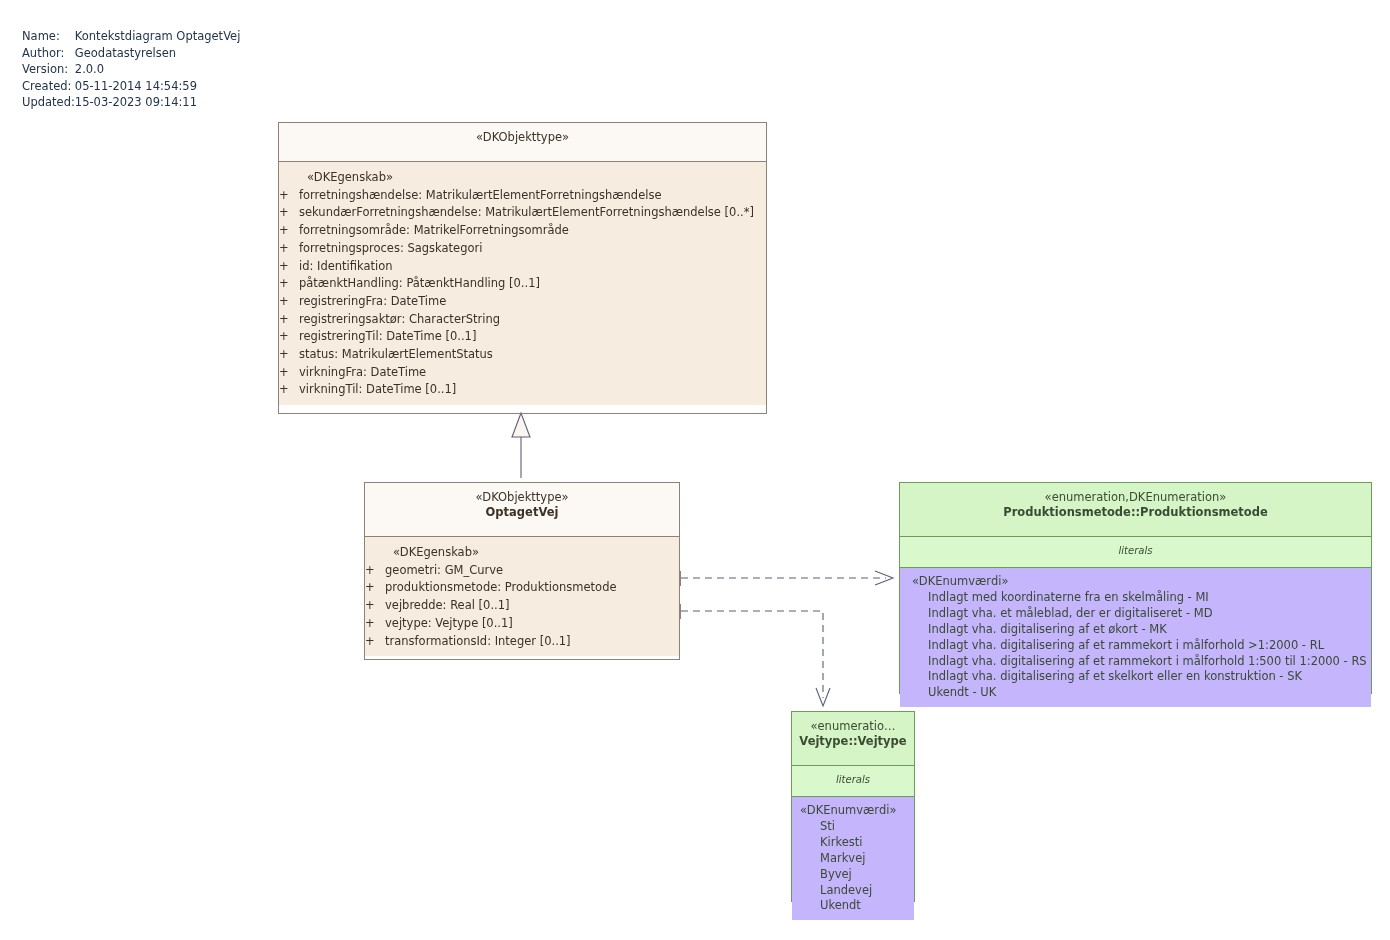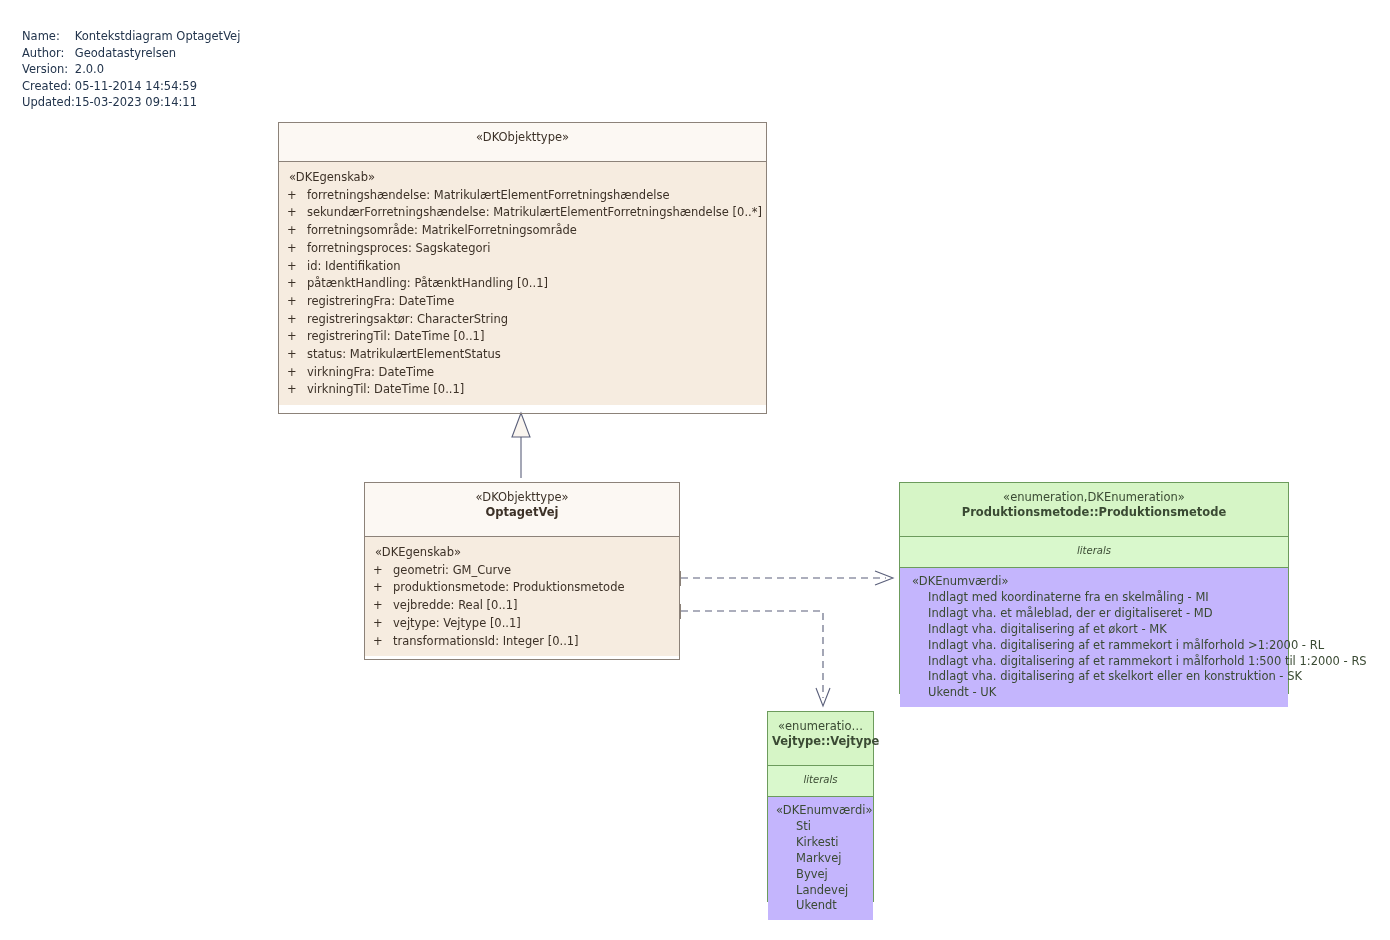--- a/index.html
+++ b/index.html
@@ -72,28 +72,27 @@
     padding: 6px 0 9px;
     border-bottom: 1px solid #6c9b5c;
     background: #d9f8cc;
   }
 
   
   .compart { padding: 7px 0 6px 0; }
   .kwd {
     font-size: 11.5px;
     line-height: 17.7px;
-    padding-left: 10px;
+    padding-left: 28px;
     white-space: nowrap;
   }
   .attr {
     font-size: 11.5px;
     line-height: 17.7px;
     white-space: nowrap;
-    padding-left: 8px;
   }
   .attr .vis {
     display: inline-block;
     width: 20px;
   }
   .lit {
     font-size: 11.5px;
     line-height: 15.9px;
     white-space: nowrap;
     padding-left: 28px;
@@ -210,41 +209,41 @@
     <div id="attrs-optagetvej">
         <div class="attr"><span class="vis">+</span><span>geometri: GM_Curve</span></div>
         <div class="attr"><span class="vis">+</span><span>produktionsmetode: Produktionsmetode</span></div>
         <div class="attr"><span class="vis">+</span><span>vejbredde: Real [0..1]</span></div>
         <div class="attr"><span class="vis">+</span><span>vejtype: Vejtype [0..1]</span></div>
         <div class="attr"><span class="vis">+</span><span>transformationsId: Integer [0..1]</span></div>
       </div>
   </div>
 </div>
 
-<div class="uml grn" id="box-produktionsmetode" style="left:899px; top:482px; width:390px; height:212px;">
+<div class="uml grn" id="box-produktionsmetode" style="left:899px; top:482px; width:473px; height:212px;">
   <div class="hdr">
     <div class="stereo">«enumeration,DKEnumeration»</div>
     <div class="cname">Produktionsmetode::Produktionsmetode</div>
   </div>
   <div class="litbar">literals</div>
   <div class="body" style="padding:6px 0 6px 0;">
     <div class="lit-kwd">«DKEnumværdi»</div>
     <div id="lits-produktionsmetode">
         <div class="lit">Indlagt med koordinaterne fra en skelmåling - MI</div>
         <div class="lit">Indlagt vha. et måleblad, der er digitaliseret - MD</div>
         <div class="lit">Indlagt vha. digitalisering af et økort - MK</div>
         <div class="lit">Indlagt vha. digitalisering af et rammekort i målforhold &gt;1:2000 - RL</div>
         <div class="lit">Indlagt vha. digitalisering af et rammekort i målforhold 1:500 til 1:2000 - RS</div>
         <div class="lit">Indlagt vha. digitalisering af et skelkort eller en konstruktion - SK</div>
         <div class="lit">Ukendt - UK</div>
       </div>
   </div>
 </div>
 
-<div class="uml grn" id="box-vejtype" style="left:767px; top:711px; width:107px; height:191px;">
+<div class="uml grn" id="box-vejtype" style="left:791px; top:711px; width:124px; height:191px;">
   <div class="hdr">
     <div class="stereo">«enumeratio…</div>
     <div class="cname">Vejtype::Vejtype</div>
   </div>
   <div class="litbar">literals</div>
   <div class="body" style="padding:6px 0 6px 0;">
     <div class="lit-kwd vt-kwd">«DKEnumværdi»</div>
     <div id="lits-vejtype">
         <div class="lit vt-lit">Sti</div>
         <div class="lit vt-lit">Kirkesti</div>

